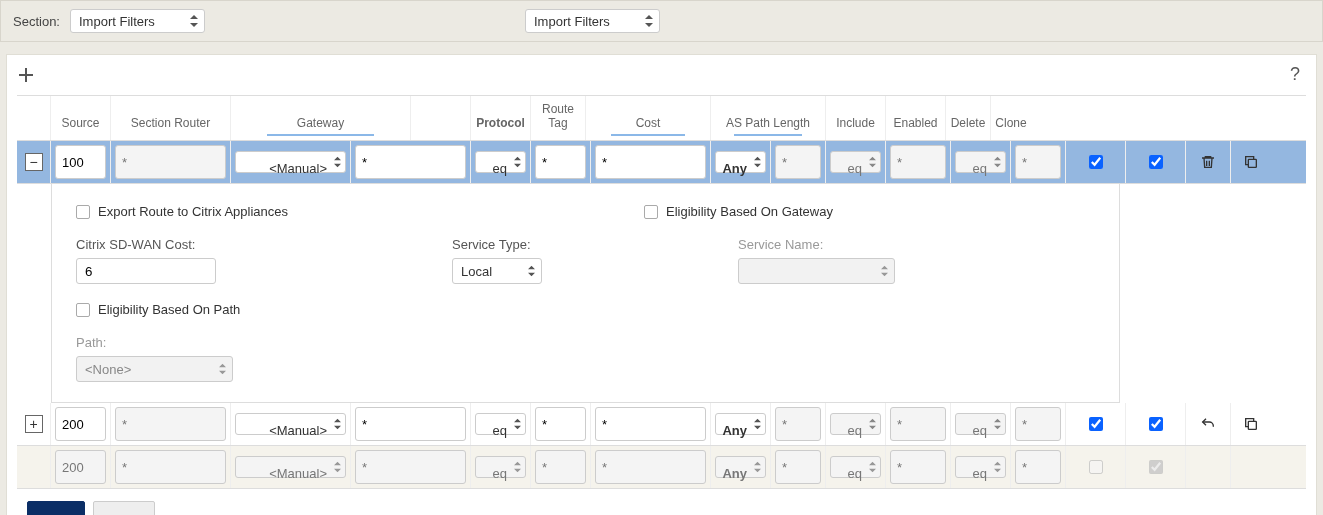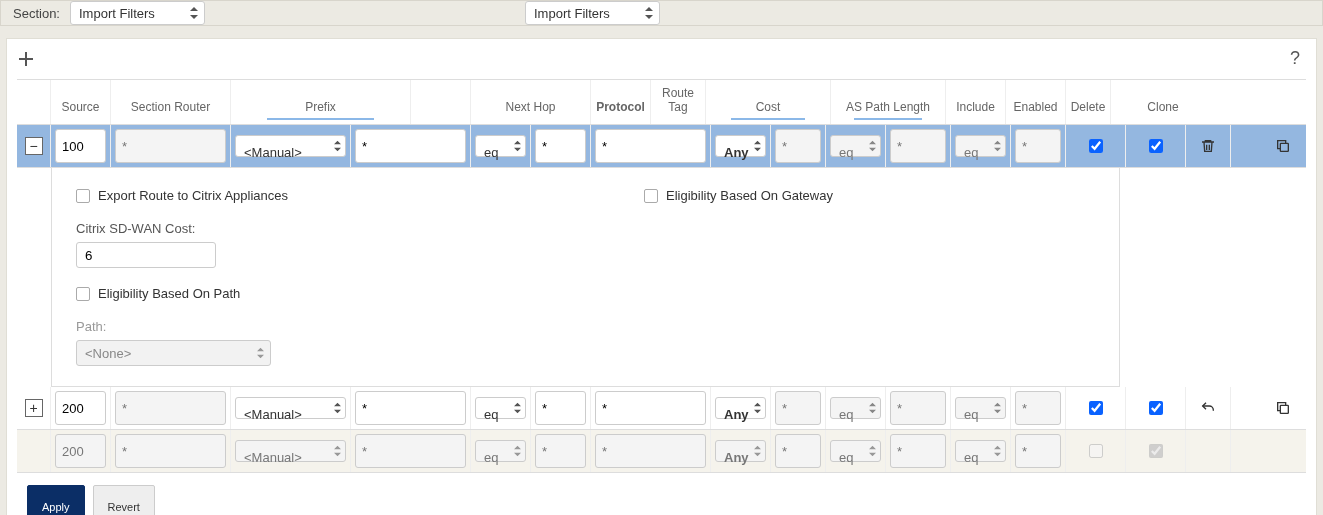--- a/index.html
+++ b/index.html
@@ -1,21 +1,21 @@
 <!DOCTYPE html>
 <html><head>
 <meta charset="utf-8">
 <style>
   * { box-sizing: border-box; }
   html, body { margin: 0; padding: 0; font-family: "Helvetica Neue", Helvetica, Arial, sans-serif; font-size: 13px; color: #333; }
   body { background: #eceae3; width: 1323px; }
 
   .top-bar {
     background: #eceae3;
-    padding: 0 12px;
+    padding: 8px 12px;
     border: 1px solid #d8d5cc;
     display: flex;
     align-items: center;
     gap: 10px;
   }
   .top-bar .label { color: #444; }
   .select {
     display: inline-flex;
     align-items: center;
     background: #fff;
@@ -38,20 +38,21 @@
   .op-select {
     display: inline-flex; align-items: center;
     background: #f4f4f4;
     border: 1px solid #ccc;
     border-radius: 3px;
     padding: 12px 18px 0 8px;
     position: relative;
     height: 22px;
     cursor: pointer;
     width: 55px;
+    justify-content: flex-end;
   }
   .op-select.full { width: 100%; background: #fff; }
   .op-select.ro { background:#f4f4f4; color:#777; }
   .op-select .caret { position: absolute; right: 4px; top: 50%; transform: translateY(-50%); }
 
   .main-card {
     background: #fff;
     border: 1px solid #e0ded5;
     margin: 12px 6px 6px;
     padding: 14px 10px 10px;
@@ -107,21 +108,21 @@
   .c-nh   { width: 120px; }
   .c-proto{ width: 60px; font-weight: bold; }
   .c-rtag { width: 55px; }
   .c-cop  { width: 60px; }
   .c-cval { width: 65px; }
   .c-aop  { width: 60px; }
   .c-aval { width: 55px; }
   .c-inc  { width: 60px; justify-content:center; }
   .c-en   { width: 60px; justify-content:center; }
   .c-del  { width: 45px; justify-content:center; }
-  .c-cln  { width: 40px; justify-content:center;margin-left:32px; }
+  .c-cln  { width: 40px; justify-content:center; }
 
   .row-selected { background: #94b7e0; }
   .row-normal { background: #fff; }
   .row-ro { background: #f5f3ec; }
 
   .txt {
     width: 100%;
     height: 22px;
     border: 1px solid #ccc;
     border-radius: 3px;
@@ -175,21 +176,21 @@
   .field-label { color:#555; }
   .field-label.muted { color:#999; }
   .field-input {
     height: 26px; border: 1px solid #ccc; border-radius:3px; padding:3px 8px; width:140px; background:#fff;
   }
   .field-select {
     position: relative;
     height: 26px; border: 1px solid #ccc; border-radius:3px; padding:3px 22px 3px 8px;
     width: 90px; background:#fff; display:inline-flex; align-items:center; cursor:pointer;
   }
-  .field-select.wide { width: 195px; }
+  .field-select.wide { width: 157px; }
   .field-select.disabled { background:#f2f2f2; color:#888; cursor:default; }
   .field-select .caret { position:absolute; right:6px; top:50%; transform:translateY(-50%); }
 
   .footer {
     margin: 12px 10px 16px;
     display: flex; gap: 8px;
   }
   .btn {
     height: 44px;
     padding: 0 14px;
@@ -245,26 +246,23 @@
 
     <div class="grid-row grid-head">
       <div class="cell c-exp"></div>
       <div class="cell c-ord">
           <span>Source</span>
         </div>
       <div class="cell c-src">
           <span>Section Router</span>
         </div>
       <div class="cell c-pref underline" style="width:180px">
-          <span>Prefix</span>
+          <span>Gateway</span>
         </div>
       <div class="cell" style="width:60px"></div>
-      <div class="cell c-nh">
-          <span>Next Hop</span>
-        </div>
       <div class="cell c-proto">
           <span>Protocol</span>
         </div>
       <div class="cell c-rtag">
           <span style="white-space:pre-line;text-align:center">Route
 Tag</span>
         </div>
       <div class="cell underline" style="width:125px">
           <span>Cost</span>
         </div>
@@ -397,21 +395,43 @@
           <span class="chk-box"></span>
           <span>Eligibility Based On Gateway</span>
         </label>
       </div>
       <div class="detail-row">
         <div class="field-group">
           <span class="field-label">Citrix SD-WAN Cost:</span>
           <input class="field-input" value="6" style="">
         </div>
         <div style="width:140px"></div>
+        <div class="field-group">
+          <span class="field-label">Service Type:</span>
+          <div class="field-select">
+            <span>Local</span>
+            <span class="caret">
+                <svg width="7" height="11" viewBox="0 0 8 12">
+                  <path d="M4 0 L8 4 L0 4 Z M4 12 L0 8 L8 8 Z" fill="#555"></path>
+                </svg>
+              </span>
+          </div>
+        </div>
         <div style="width:100px"></div>
+        <div class="field-group">
+          <span class="field-label muted">Service Name:</span>
+          <div class="field-select wide disabled">
+            <span></span>
+            <span class="caret">
+                <svg width="7" height="11" viewBox="0 0 8 12">
+                  <path d="M4 0 L8 4 L0 4 Z M4 12 L0 8 L8 8 Z" fill="#999"></path>
+                </svg>
+              </span>
+          </div>
+        </div>
       </div>
       <div class="detail-row">
         <label class="chk-line">
           <span class="chk-box"></span>
           <span>Eligibility Based On Path</span>
         </label>
       </div>
       <div class="detail-row" style="margin-bottom:0">
         <div class="field-group">
           <span class="field-label muted">Path:</span>

